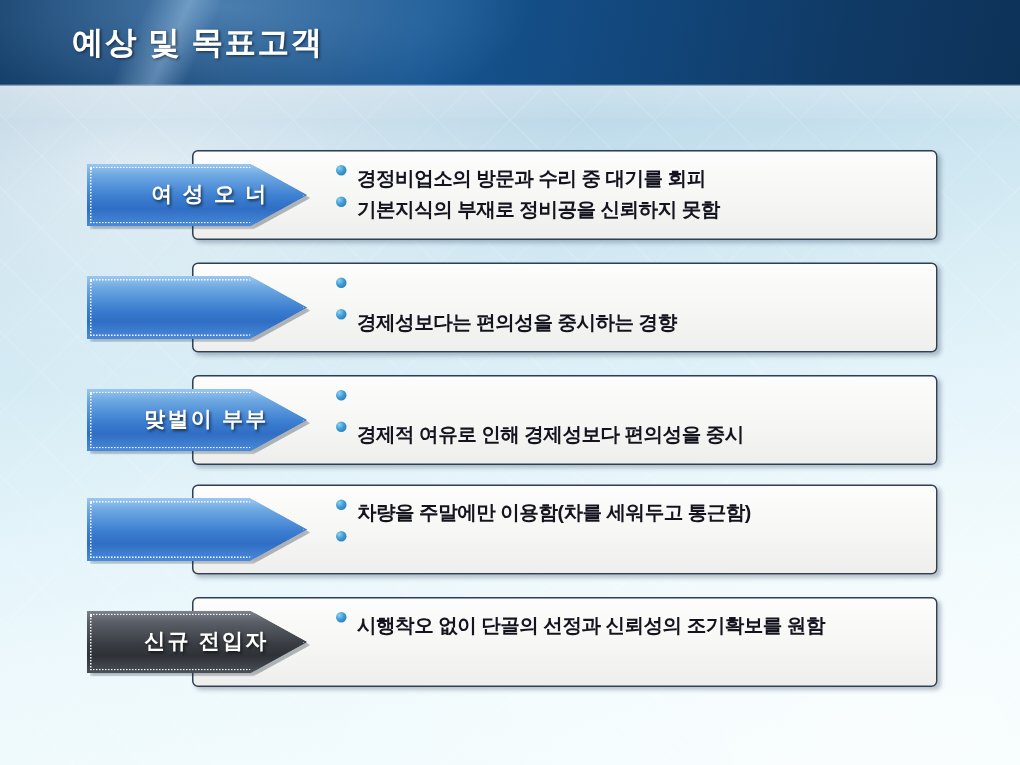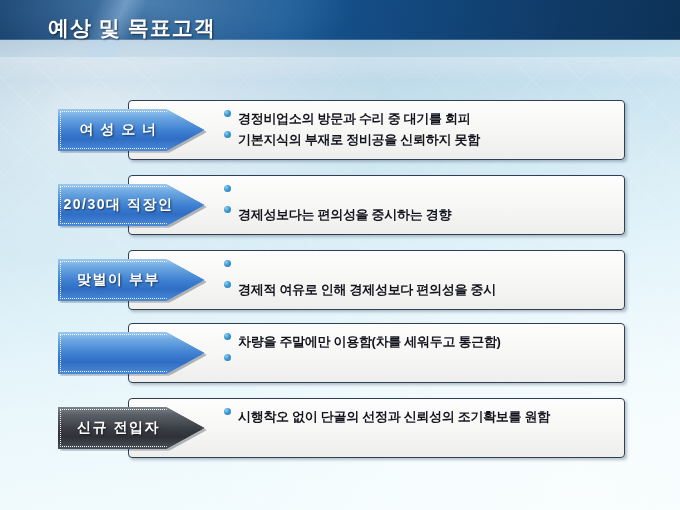--- a/index.html
+++ b/index.html
@@ -46,21 +46,21 @@
     opacity: 0.2;
     background-image:
       repeating-linear-gradient(45deg, rgba(255,255,255,0.55) 0 1px, rgba(255,255,255,0) 1px 34px),
       repeating-linear-gradient(-45deg, rgba(255,255,255,0.40) 0 1px, rgba(255,255,255,0) 1px 34px);
   }
   
   .titlebar {
     position: absolute;
     left: 0; top: 0;
     width: 680px;
-    height: 40px;
+    height: 57px;
     background:
       radial-gradient(ellipse 300px 120px at 22% 8%, rgba(120,175,225,0.55), rgba(120,175,225,0) 68%),
       linear-gradient(100deg, #123b66 0%, #14406e 18%, #165490 42%, #12477c 62%, #103a66 82%, #0d3258 100%);
     box-shadow: inset 0 -1px 0 rgba(255,255,255,0.18);
   }
   .title-streak {
     position: absolute;
     left: 0; top: 0;
     width: 250px;
     height: 57px;
@@ -132,21 +132,21 @@
   
   .arrow {
     position: absolute;
     left: 58px;
     top: 9px;
     width: 147px;
     height: 42px;
     clip-path: polygon(0% 0%, 74% 0%, 100% 50%, 74% 100%, 0% 100%);
     display: flex;
     align-items: center;
-    justify-content: center;
+    justify-content: flex-end;
     box-sizing: border-box;
   }
   .arrow-inner {
     position: absolute;
     left: 0; top: 0;
     width: 147px;
     height: 42px;
     clip-path: polygon(0% 0%, 74% 0%, 100% 50%, 74% 100%, 0% 100%);
   }
   .arrow.blue .arrow-inner {
@@ -232,21 +232,20 @@
             <div class="bullet-line">
               <span class="dot"></span>
               <span class="bullet-text">경제성보다는 편의성을 중시하는 경향</span>
             </div>
           </div>
         </div>
         <div class="arrow-shadow"></div>
         <div class="arrow blue">
           <div class="arrow-inner"></div>
           <div class="arrow-dash"></div>
-          <div class="arrow-label">20/30대 직장인</div>
         </div>
       </div>
       <div class="row" style="top: 250px;">
         <div class="content-box">
           <div class="bullets">
             <div class="bullet-line">
               <span class="dot"></span>
             </div>
             <div class="bullet-line">
               <span class="dot"></span>

